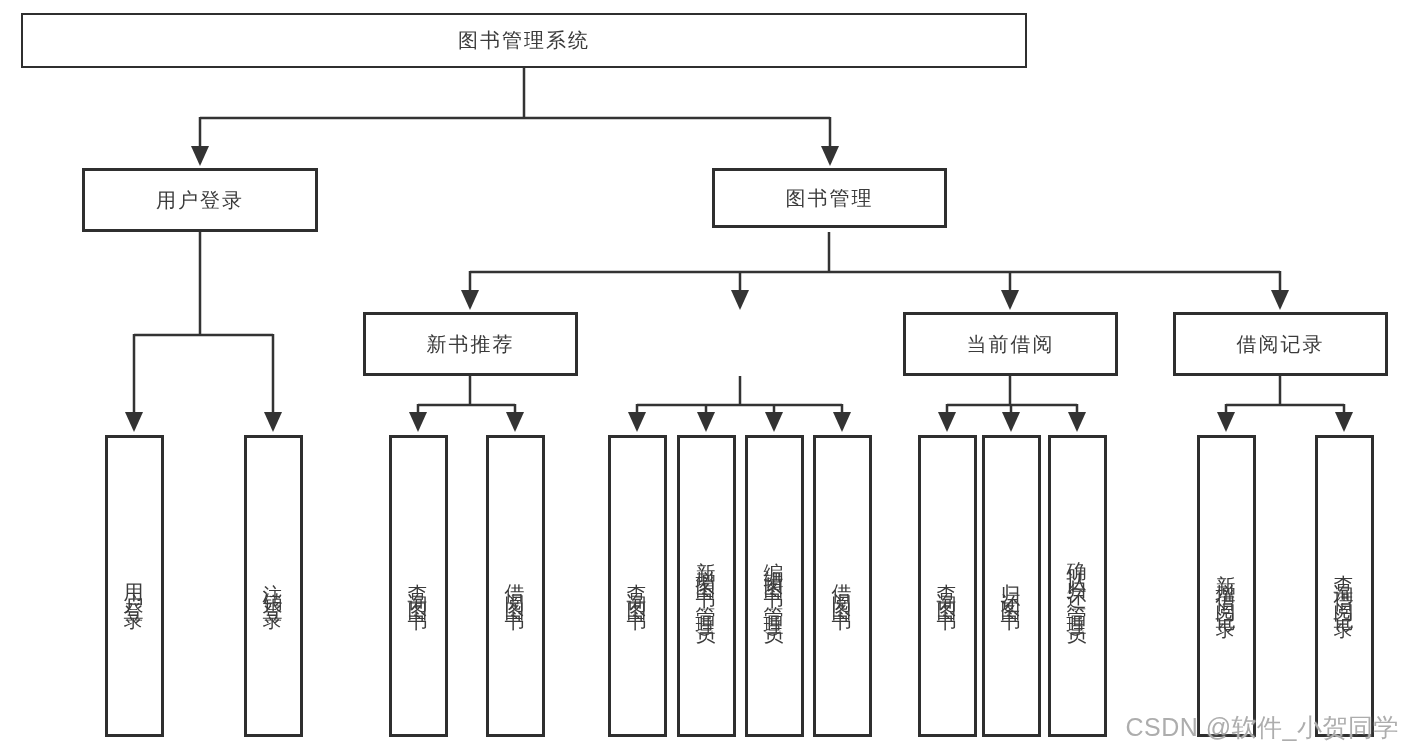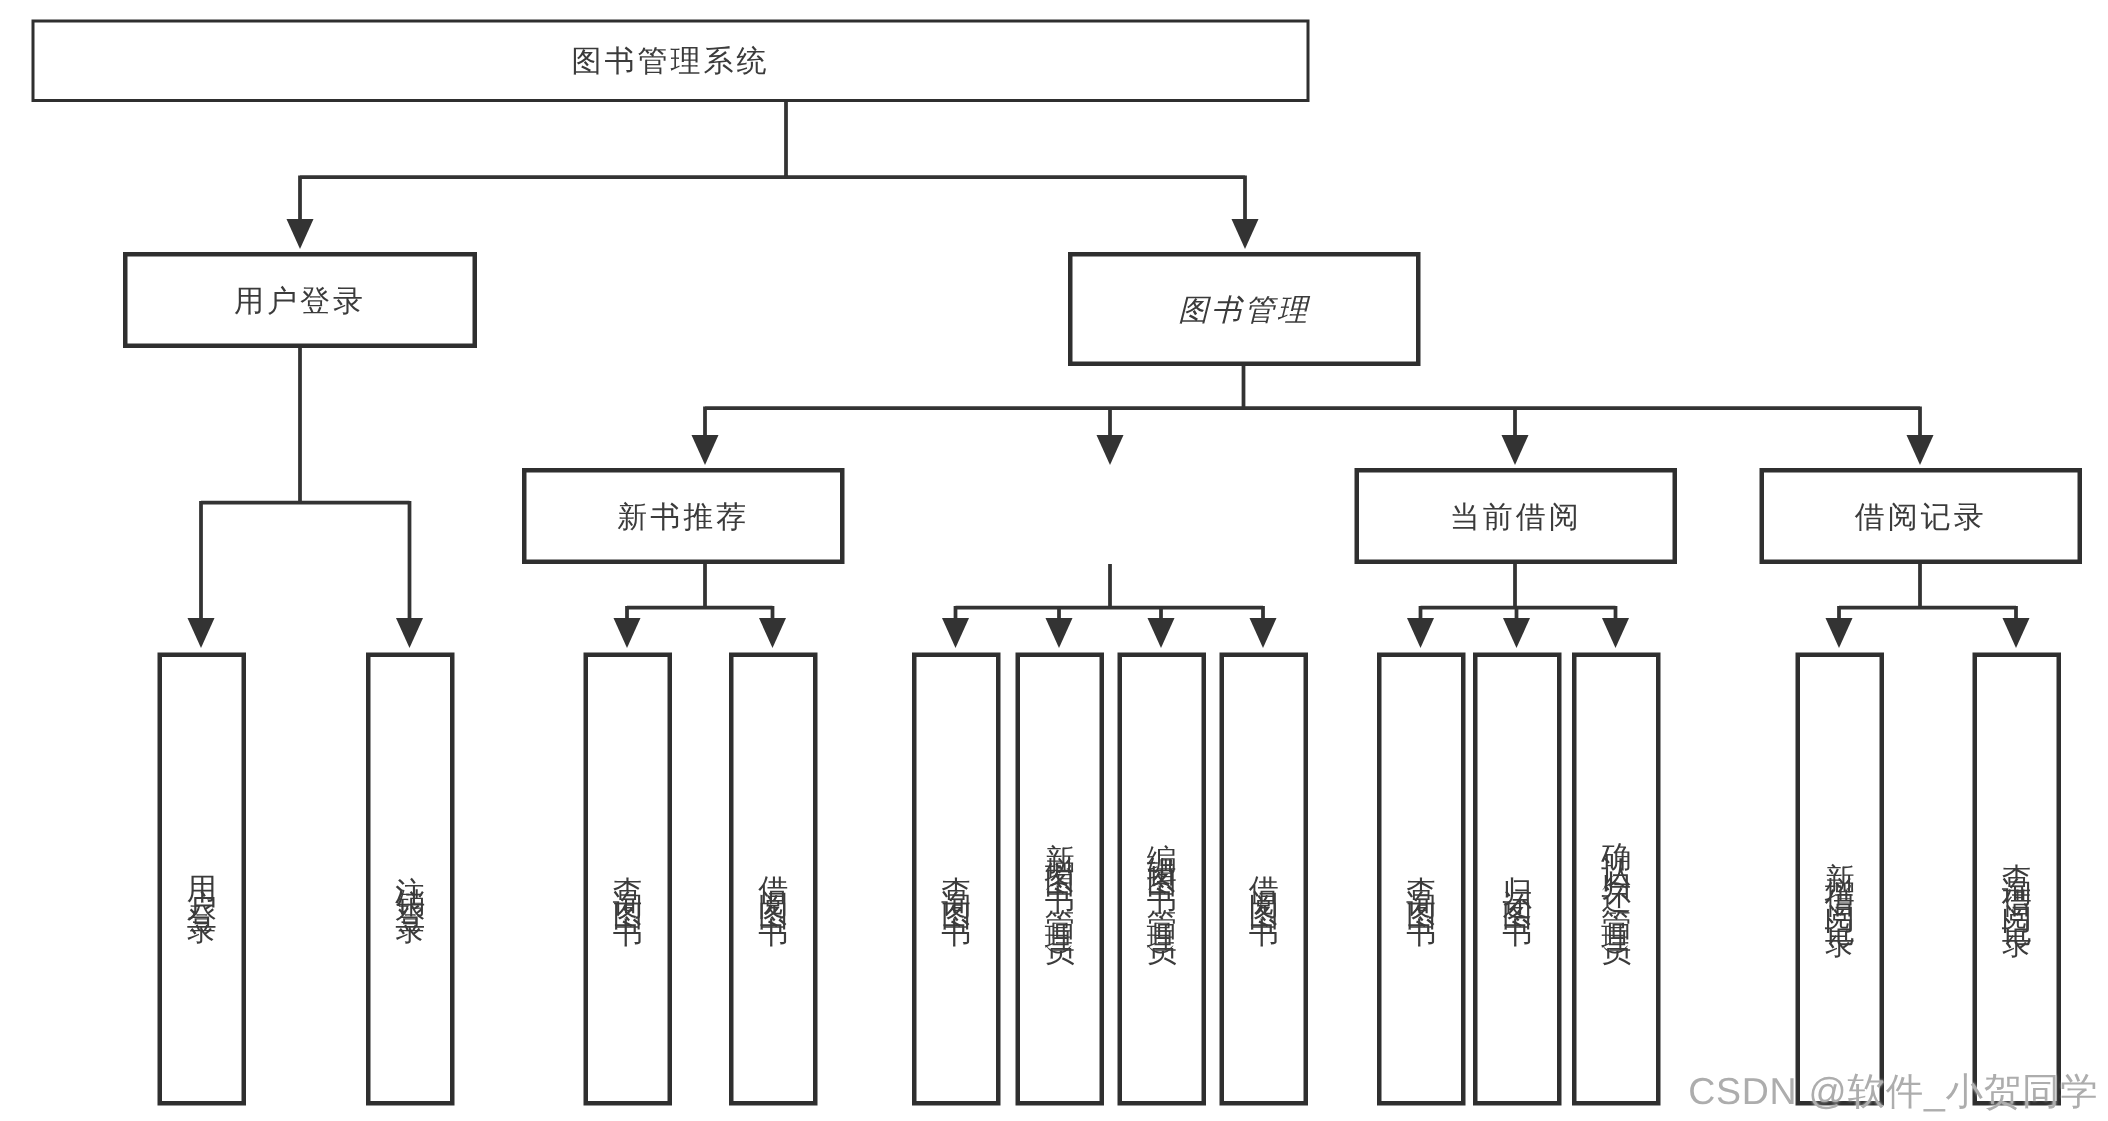--- a/index.html
+++ b/index.html
@@ -35,25 +35,25 @@
   }
   .vnode span {
     writing-mode: vertical-rl;
     text-orientation: mixed;
     font-size: 20px;
     letter-spacing: 9px;
     white-space: nowrap;
     color: #3b3b3b;
   }
   
-  .n-root { left: 21px;  top: 13px;  width: 852px; height: 55px; }
+  .n-root { left: 21px;  top: 13px;  width: 1006px; height: 55px; }
   .n-l2-0 { left: 82px;  top: 168px; width: 236px; height: 64px; }
-  .n-l2-1 { left: 712px; top: 168px; width: 235px; height: 76px; font-style: italic; }
+  .n-l2-1 { left: 712px; top: 168px; width: 235px; height: 60px; }
   .n-l3   { top: 312px; width: 215px; height: 64px; }
-  .n-l3-0 { left: 348px; }
+  .n-l3-0 { left: 363px; }
   .n-l3-1 { left: 633px; }
   .n-l3-2 { left: 903px; }
   .n-l3-3 { left: 1173px; }
   .n-l4   { top: 435px; width: 59px; height: 302px; }
   .n-g1-0 { left: 105px; }  .n-g1-1 { left: 244px; }
   .n-g2-0 { left: 389px; }  .n-g2-1 { left: 486px; }
   .n-g3-0 { left: 608px; }  .n-g3-1 { left: 677px; }
   .n-g3-2 { left: 745px; }  .n-g3-3 { left: 813px; }
   .n-g4-0 { left: 918px; }  .n-g4-1 { left: 982px; }
   .n-g4-2 { left: 1048px; }

